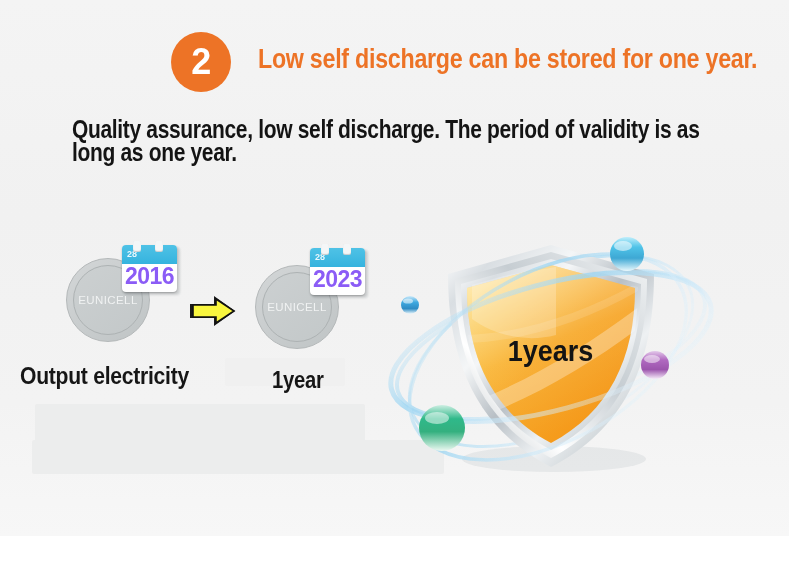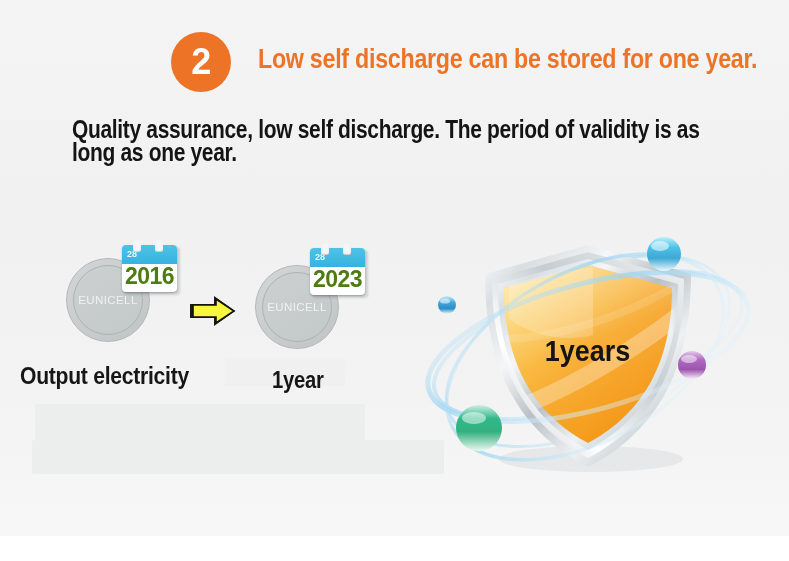--- a/index.html
+++ b/index.html
@@ -141,21 +141,21 @@
     color: #e7f7fd;
     font-size: 9px;
     font-weight: bold;
     font-family: "Liberation Sans", sans-serif;
   }
   .cal-year {
     position: absolute;
     left: 0; top: 18px;
     width: 55px;
     text-align: center;
-    color: #4d7c0f;
+    color: #8b5cf6;
     font-size: 23px;
     font-weight: bold;
     font-family: "Liberation Sans Narrow", "Liberation Sans", sans-serif;
     letter-spacing: -0.5px;
   }
   .cal-ring {
     position: absolute;
     top: 0px;
     width: 8px; height: 11px;
     background: #f4f6f7;
@@ -200,21 +200,21 @@
     background: #eceded;
     border-radius: 2px;
   }
   #ph-1 { left: 35px; top: 404px; width: 330px; height: 40px; }
   #ph-2 { left: 32px; top: 440px; width: 412px; height: 34px; }
   #ph-3 { left: 225px; top: 358px; width: 120px; height: 28px; background: #f0f0f0; }
 
   
   #shield-wrap {
     position: absolute;
-    left: 413px; top: 215px;
+    left: 376px; top: 215px;
     width: 350px; height: 270px;
   }
 
   
   .nosel { user-select: none; }
 </style>
 </head>
 <body>
 
 <div id="page">

